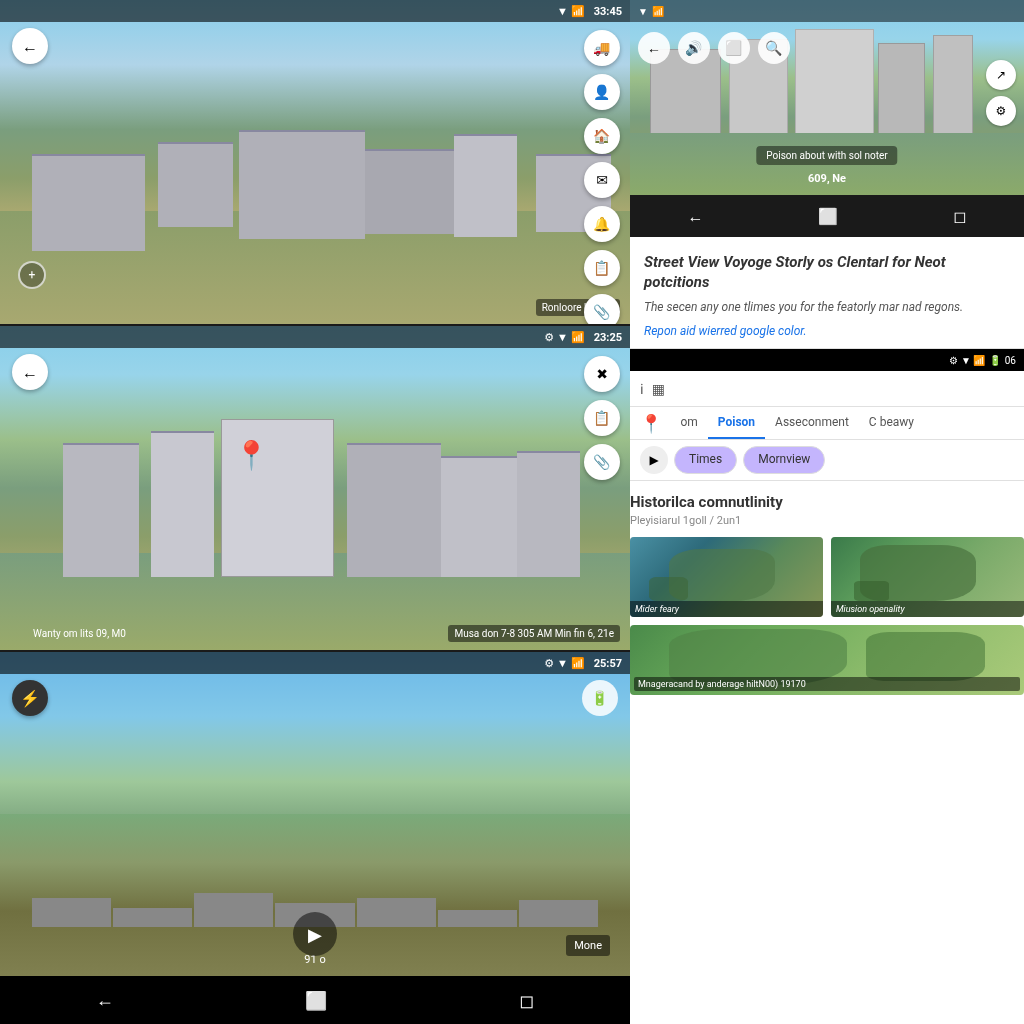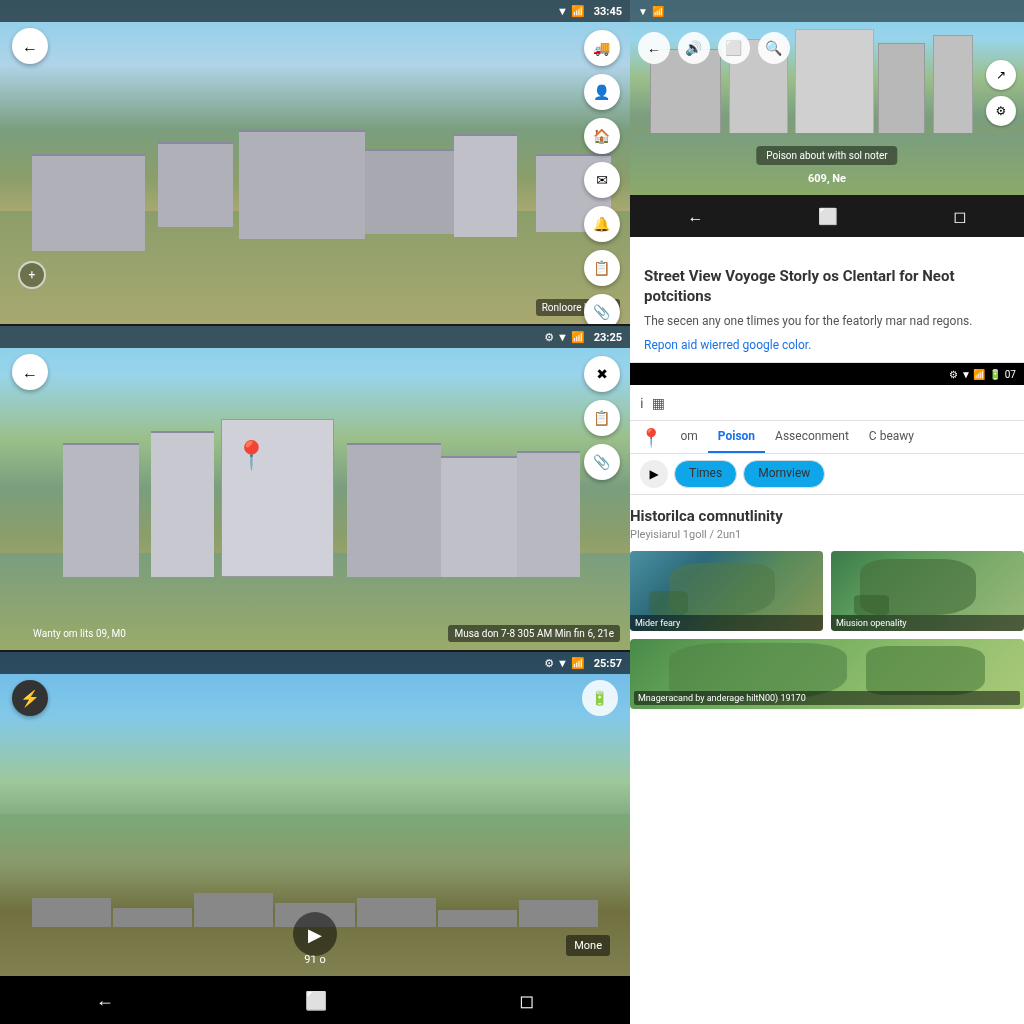--- a/index.html
+++ b/index.html
@@ -289,23 +289,24 @@
       justify-content: space-around;
     }
 
     .right-android-nav .nav-icon {
       color: white;
       font-size: 16px;
     }
 
     
     .info-section {
-      padding: 30px 14px 10px 14px;
+      padding: 16px 14px 10px 14px;
       background: white;
       border-bottom: 1px solid #e0e0e0;
+      font-style: italic;
     }
 
     .info-title {
       font-size: 15px;
       font-weight: bold;
       color: #333;
       line-height: 1.3;
       margin-bottom: 6px;
     }
 
@@ -393,21 +394,21 @@
       border-bottom: 1px solid #e0e0e0;
     }
 
     .sub-tab {
       padding: 5px 14px;
       border-radius: 16px;
       border: 1px solid #ddd;
       font-size: 12px;
       color: #333;
       cursor: pointer;
-      background: #0ea5e9;
+      background: #c4b5fd;
     }
 
     
     .community-section {
       padding: 12px 0;
       flex: 1;
       overflow: hidden;
       background: white;
     }
 
@@ -453,20 +454,21 @@
 
     .map-thumb-label {
       position: absolute;
       bottom: 0;
       left: 0;
       right: 0;
       background: rgba(0,0,0,0.5);
       color: white;
       font-size: 9px;
       padding: 3px 5px;
+      font-style: italic;
     }
 
     .map-thumb-full {
       width: 100%;
       height: 70px;
       background: linear-gradient(135deg, #4a8a4a 0%, #6aaa5a 30%, #8aba6a 60%, #aaca7a 100%);
       margin-top: 8px;
       border-radius: 4px;
       position: relative;
     }
@@ -701,21 +703,21 @@
     <div class="info-desc">The secen any one tlimes you for the featorly mar nad regons.</div>
     <div class="info-link">Repon aid wierred google color.</div>
   </div>
 
   <div class="place-status-bar">
     <div class="place-status-icons">
       <span>⚙</span>
       <span>▼</span>
       <span>📶</span>
       <span>🔋</span>
-      <span>07</span>
+      <span>06</span>
     </div>
   </div>
 
   <div class="place-top-bar">
     <span class="place-icon-small">ℹ</span>
     <span class="place-icon-small">▦</span>
   </div>
 
   <div class="tabs-row">
     <span class="place-pin-icon">📍</span>

